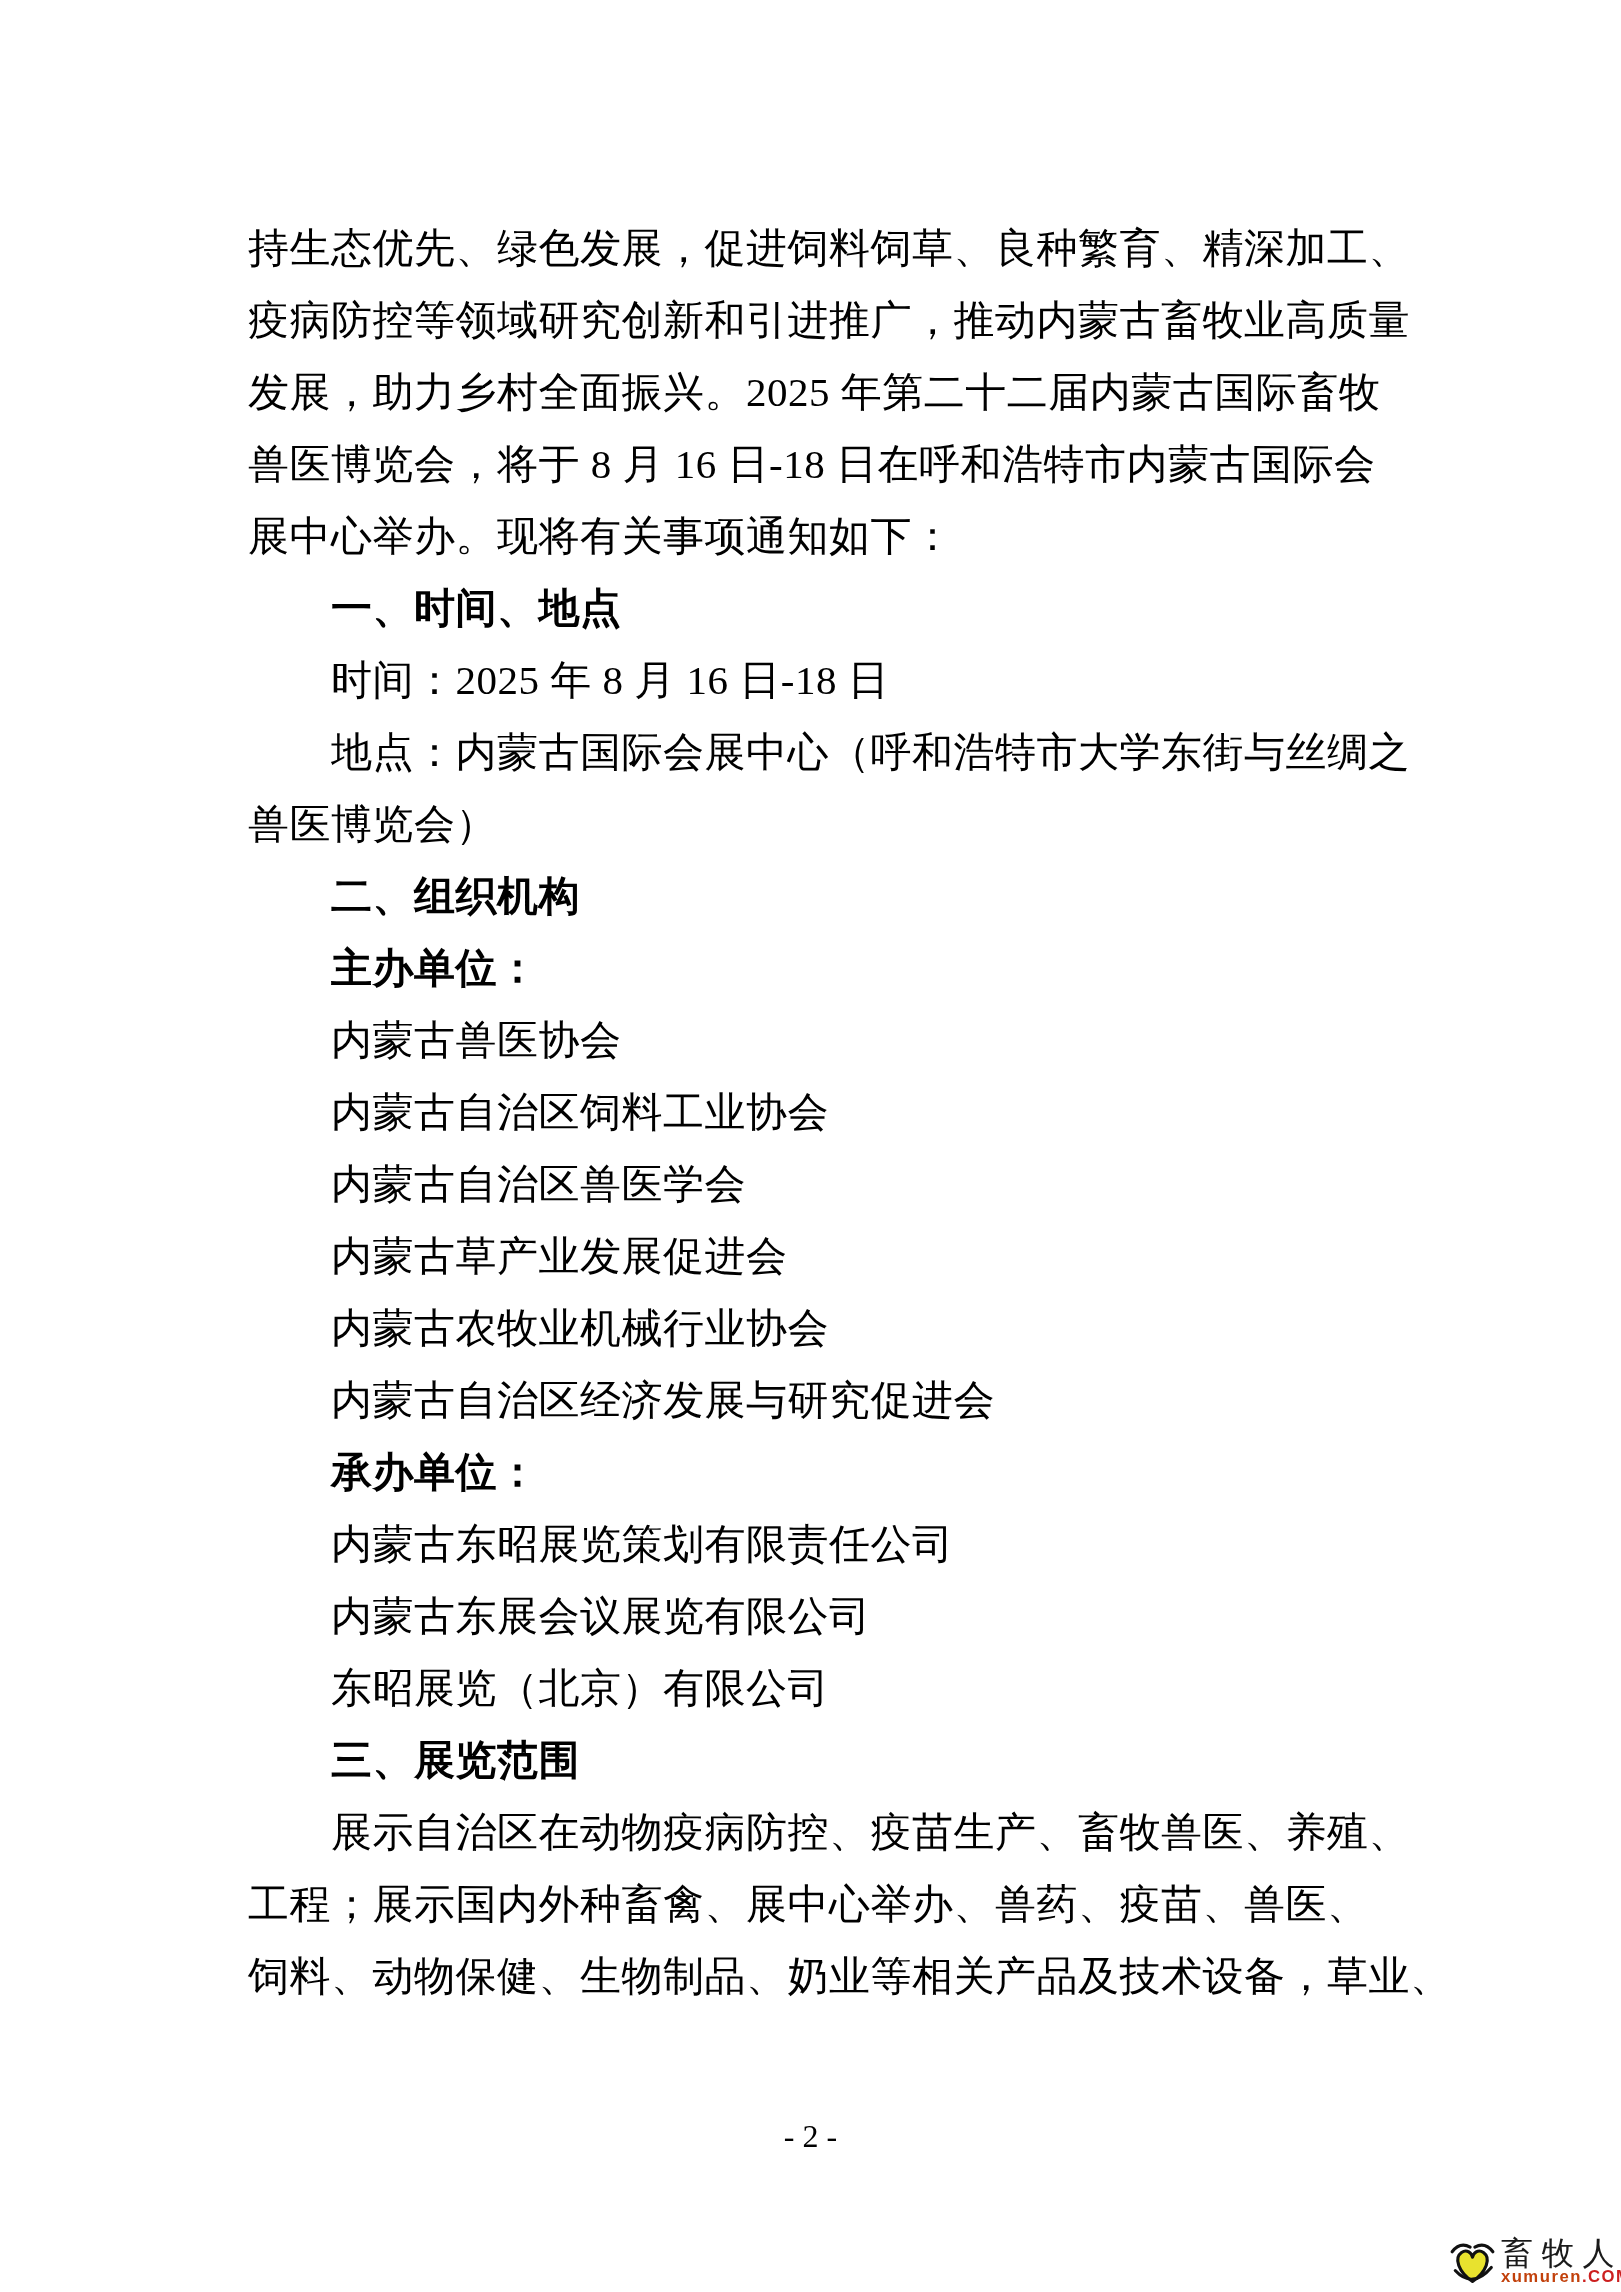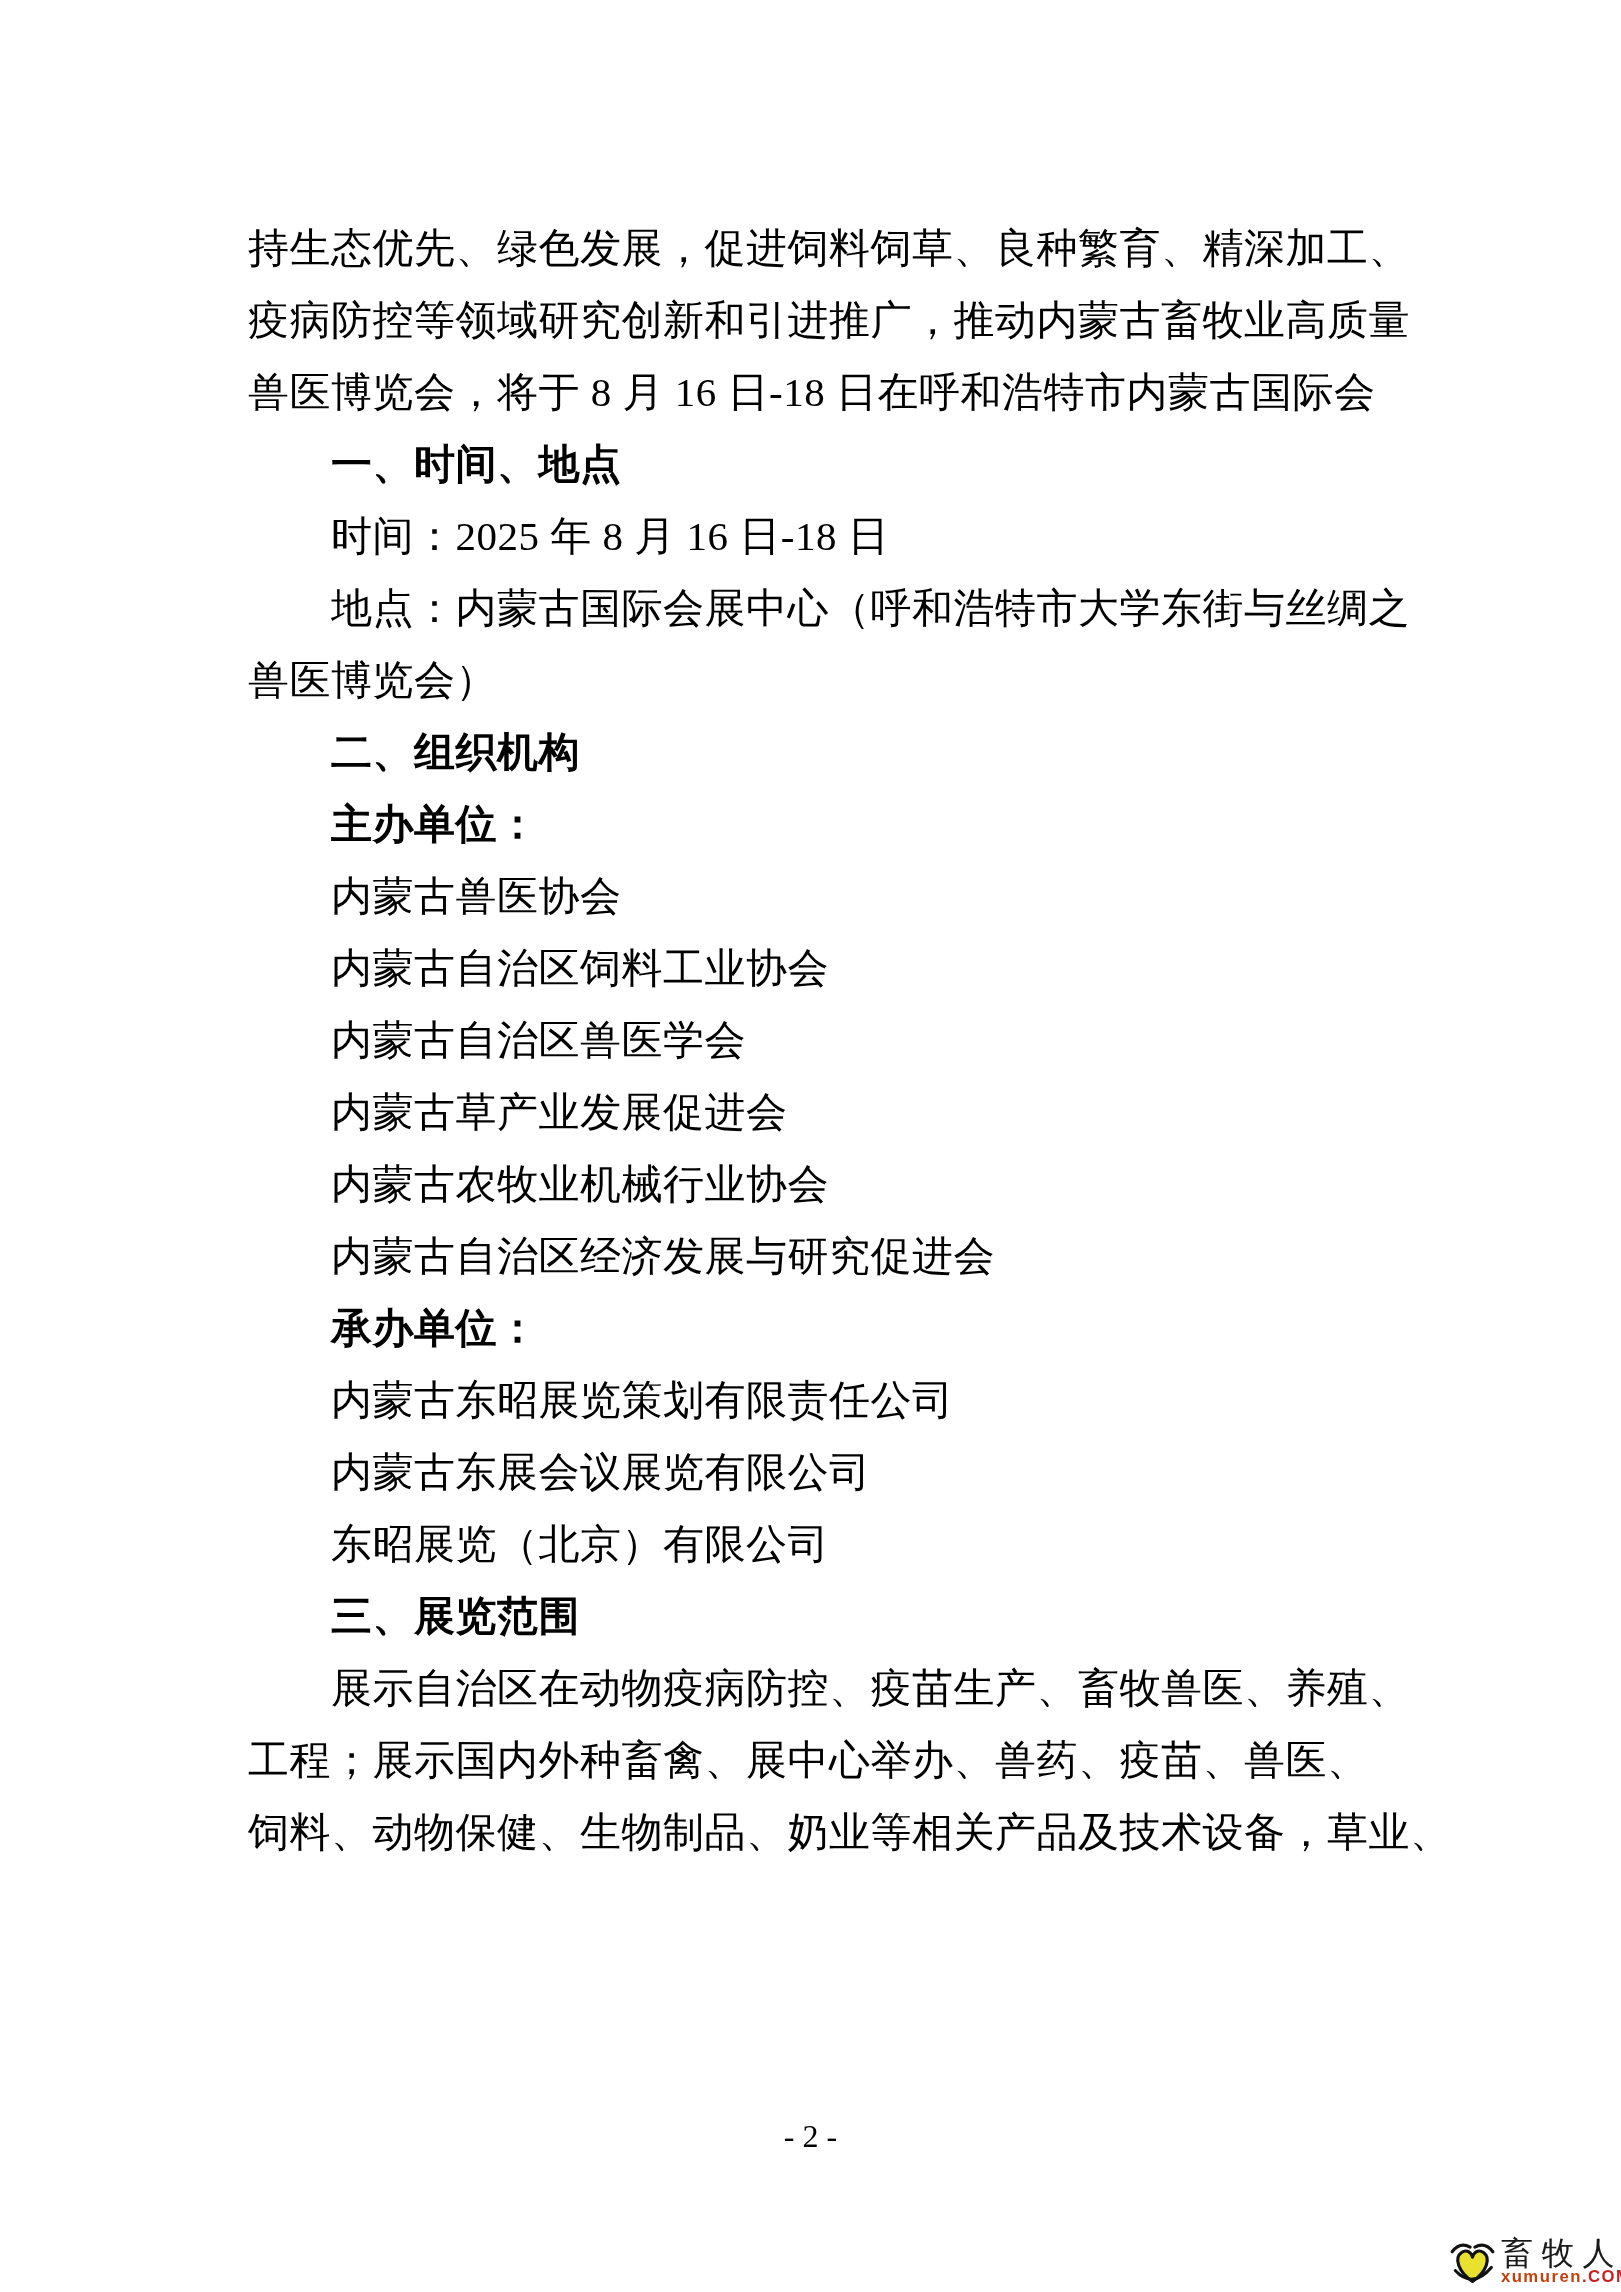--- a/index.html
+++ b/index.html
@@ -70,21 +70,23 @@
   .brand .en .tld{color:#cc1f1f;}
 </style>
 </head>
 <body>
 
 <div class="page">
 
   <main class="doc" id="doc-body">
       <div class="line">持生态优先、绿色发展，促进饲料饲草、良种繁育、精深加工、</div>
       <div class="line">疫病防控等领域研究创新和引进推广，推动内蒙古畜牧业高质量</div>
+      <div class="line">发展，助力乡村全面振兴。2025 年第二十二届内蒙古国际畜牧</div>
       <div class="line">兽医博览会，将于 8 月 16 日-18 日在呼和浩特市内蒙古国际会</div>
+      <div class="line">展中心举办。现将有关事项通知如下：</div>
       <div class="line bold indent">一、时间、地点</div>
       <div class="line indent">时间：2025 年 8 月 16 日-18 日</div>
       <div class="line indent">地点：内蒙古国际会展中心（呼和浩特市大学东街与丝绸之</div>
       <div class="line">兽医博览会）</div>
       <div class="line bold indent">二、组织机构</div>
       <div class="line bold indent">主办单位：</div>
       <div class="line indent">内蒙古兽医协会</div>
       <div class="line indent">内蒙古自治区饲料工业协会</div>
       <div class="line indent">内蒙古自治区兽医学会</div>
       <div class="line indent">内蒙古草产业发展促进会</div>

